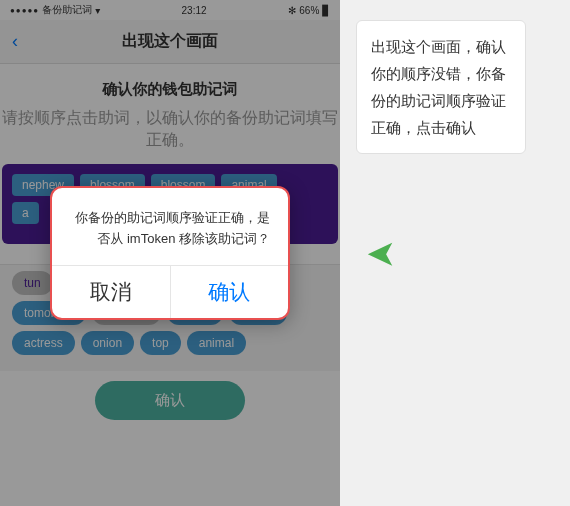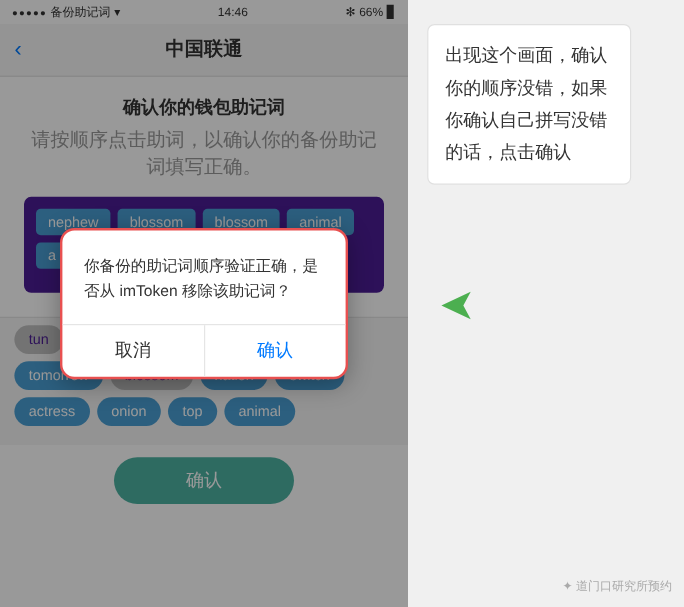--- a/index.html
+++ b/index.html
@@ -55,21 +55,21 @@
       cursor: pointer;
     }
     .nav-title {
       font-size: 16px;
       font-weight: 600;
       color: #333;
     }
 
     
     .main-content {
-      padding: 16px 20px 12px;
+      padding: 16px 2px 12px;
       background: #fff;
     }
     .page-title {
       text-align: center;
       font-size: 15px;
       font-weight: 600;
       color: #333;
       margin-bottom: 8px;
     }
     .page-subtitle {
@@ -160,35 +160,35 @@
     .dialog {
       background: #fff;
       border-radius: 12px;
       width: 240px;
       overflow: hidden;
       box-shadow: 0 4px 20px rgba(0,0,0,0.3);
       border: 2px solid #e85050;
     }
     .dialog-body {
       padding: 20px 18px 16px;
-      text-align: left;
+      text-align: right;
     }
     .dialog-text {
       font-size: 13px;
       color: #333;
       line-height: 1.6;
     }
     .dialog-buttons {
       display: flex;
       border-top: 1px solid #e5e5e5;
     }
     .dialog-btn {
       flex: 1;
       padding: 12px;
-      font-size: 15px;
+      font-size: 21px;
       cursor: pointer;
       border: none;
       background: transparent;
     }
     .dialog-btn.cancel {
       color: #333;
       border-right: 1px solid #e5e5e5;
     }
     .dialog-btn.ok {
       color: #007aff;
@@ -244,31 +244,31 @@
 <body>
 
 <div class="phone-container">
 
   <div class="status-bar">
     <div class="status-left">
       <span class="signal-dots">●●●●●</span>
       <span>备份助记词</span>
       <span>▾</span>
     </div>
-    <span>14:46</span>
+    <span>23:12</span>
     <div class="status-right">
       <span>✻</span>
       <span>66%</span>
       <span>▊</span>
     </div>
   </div>
 
   <div class="nav-bar">
     <span class="nav-back">‹</span>
-    <span class="nav-title">中国联通</span>
+    <span class="nav-title">出现这个画面</span>
   </div>
 
   <div class="main-content">
     <div class="page-title">确认你的钱包助记词</div>
     <div class="page-subtitle">请按顺序点击助词，以确认你的备份助记词填写正确。</div>
 
     <div class="words-area">
       <div class="words-row">
         <span class="word-tag selected">nephew</span>
         <span class="word-tag selected">blossom</span>
@@ -311,18 +311,17 @@
       <div class="dialog-buttons">
         <button class="dialog-btn cancel">取消</button>
         <button class="dialog-btn ok">确认</button>
       </div>
     </div>
   </div>
 
 </div>
 
 <div class="annotation-panel">
-  <div class="annotation-text">出现这个画面，确认你的顺序没错，如果你确认自己拼写没错的话，点击确认</div>
+  <div class="annotation-text">出现这个画面，确认你的顺序没错，你备份的助记词顺序验证正确，点击确认</div>
   <div class="arrow-wrap">
     <span class="arrow-green">➤</span>
   </div>
-  <div class="watermark">✦ 道门口研究所预约</div>
 </div>
 
 </body></html>

